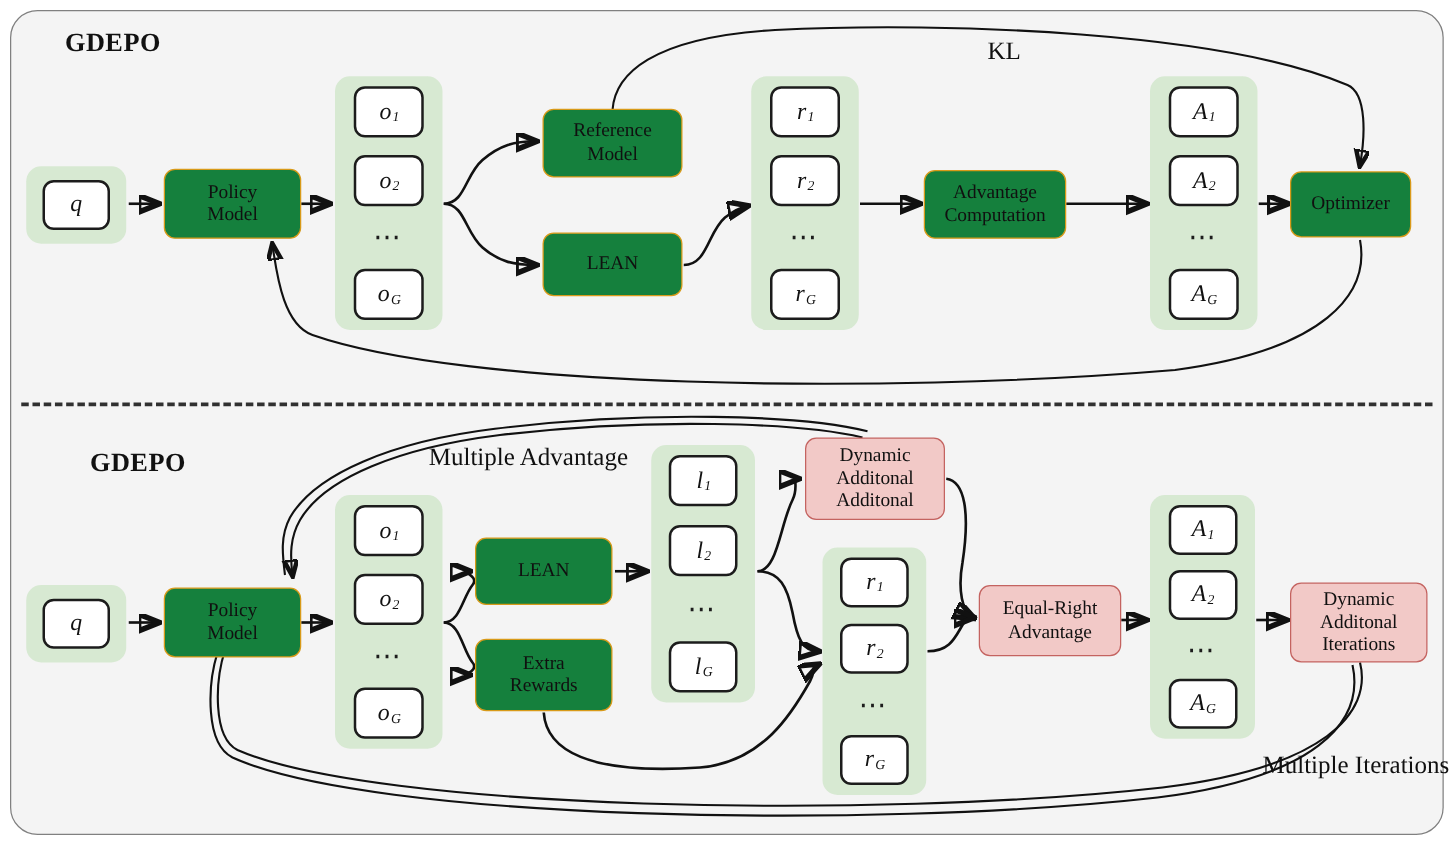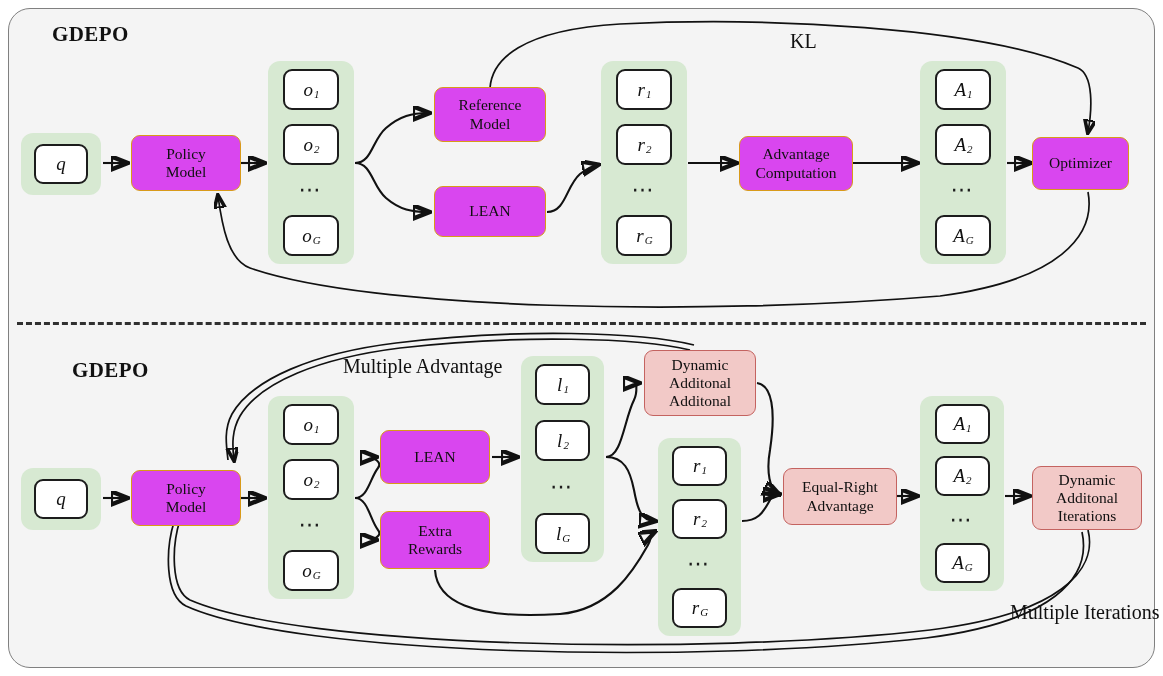--- a/index.html
+++ b/index.html
@@ -87,21 +87,21 @@
     align-items: center;
     justify-content: center;
     text-align: center;
     font-family: "Liberation Serif", serif;
     font-size: 15.5px;
     line-height: 1.18;
     color: #101010;
     padding: 2px 4px;
   }
   .pbox.orange {
-    background: #d946ef;
+    background: #15803d;
     border: 1.6px solid #d89a19;
   }
   .pbox.red {
     background: #f2c9c7;
     border: 1.6px solid #c46360;
   }
   
   .flabel {
     position: absolute;
     font-family: Liberation Serif, serif;

